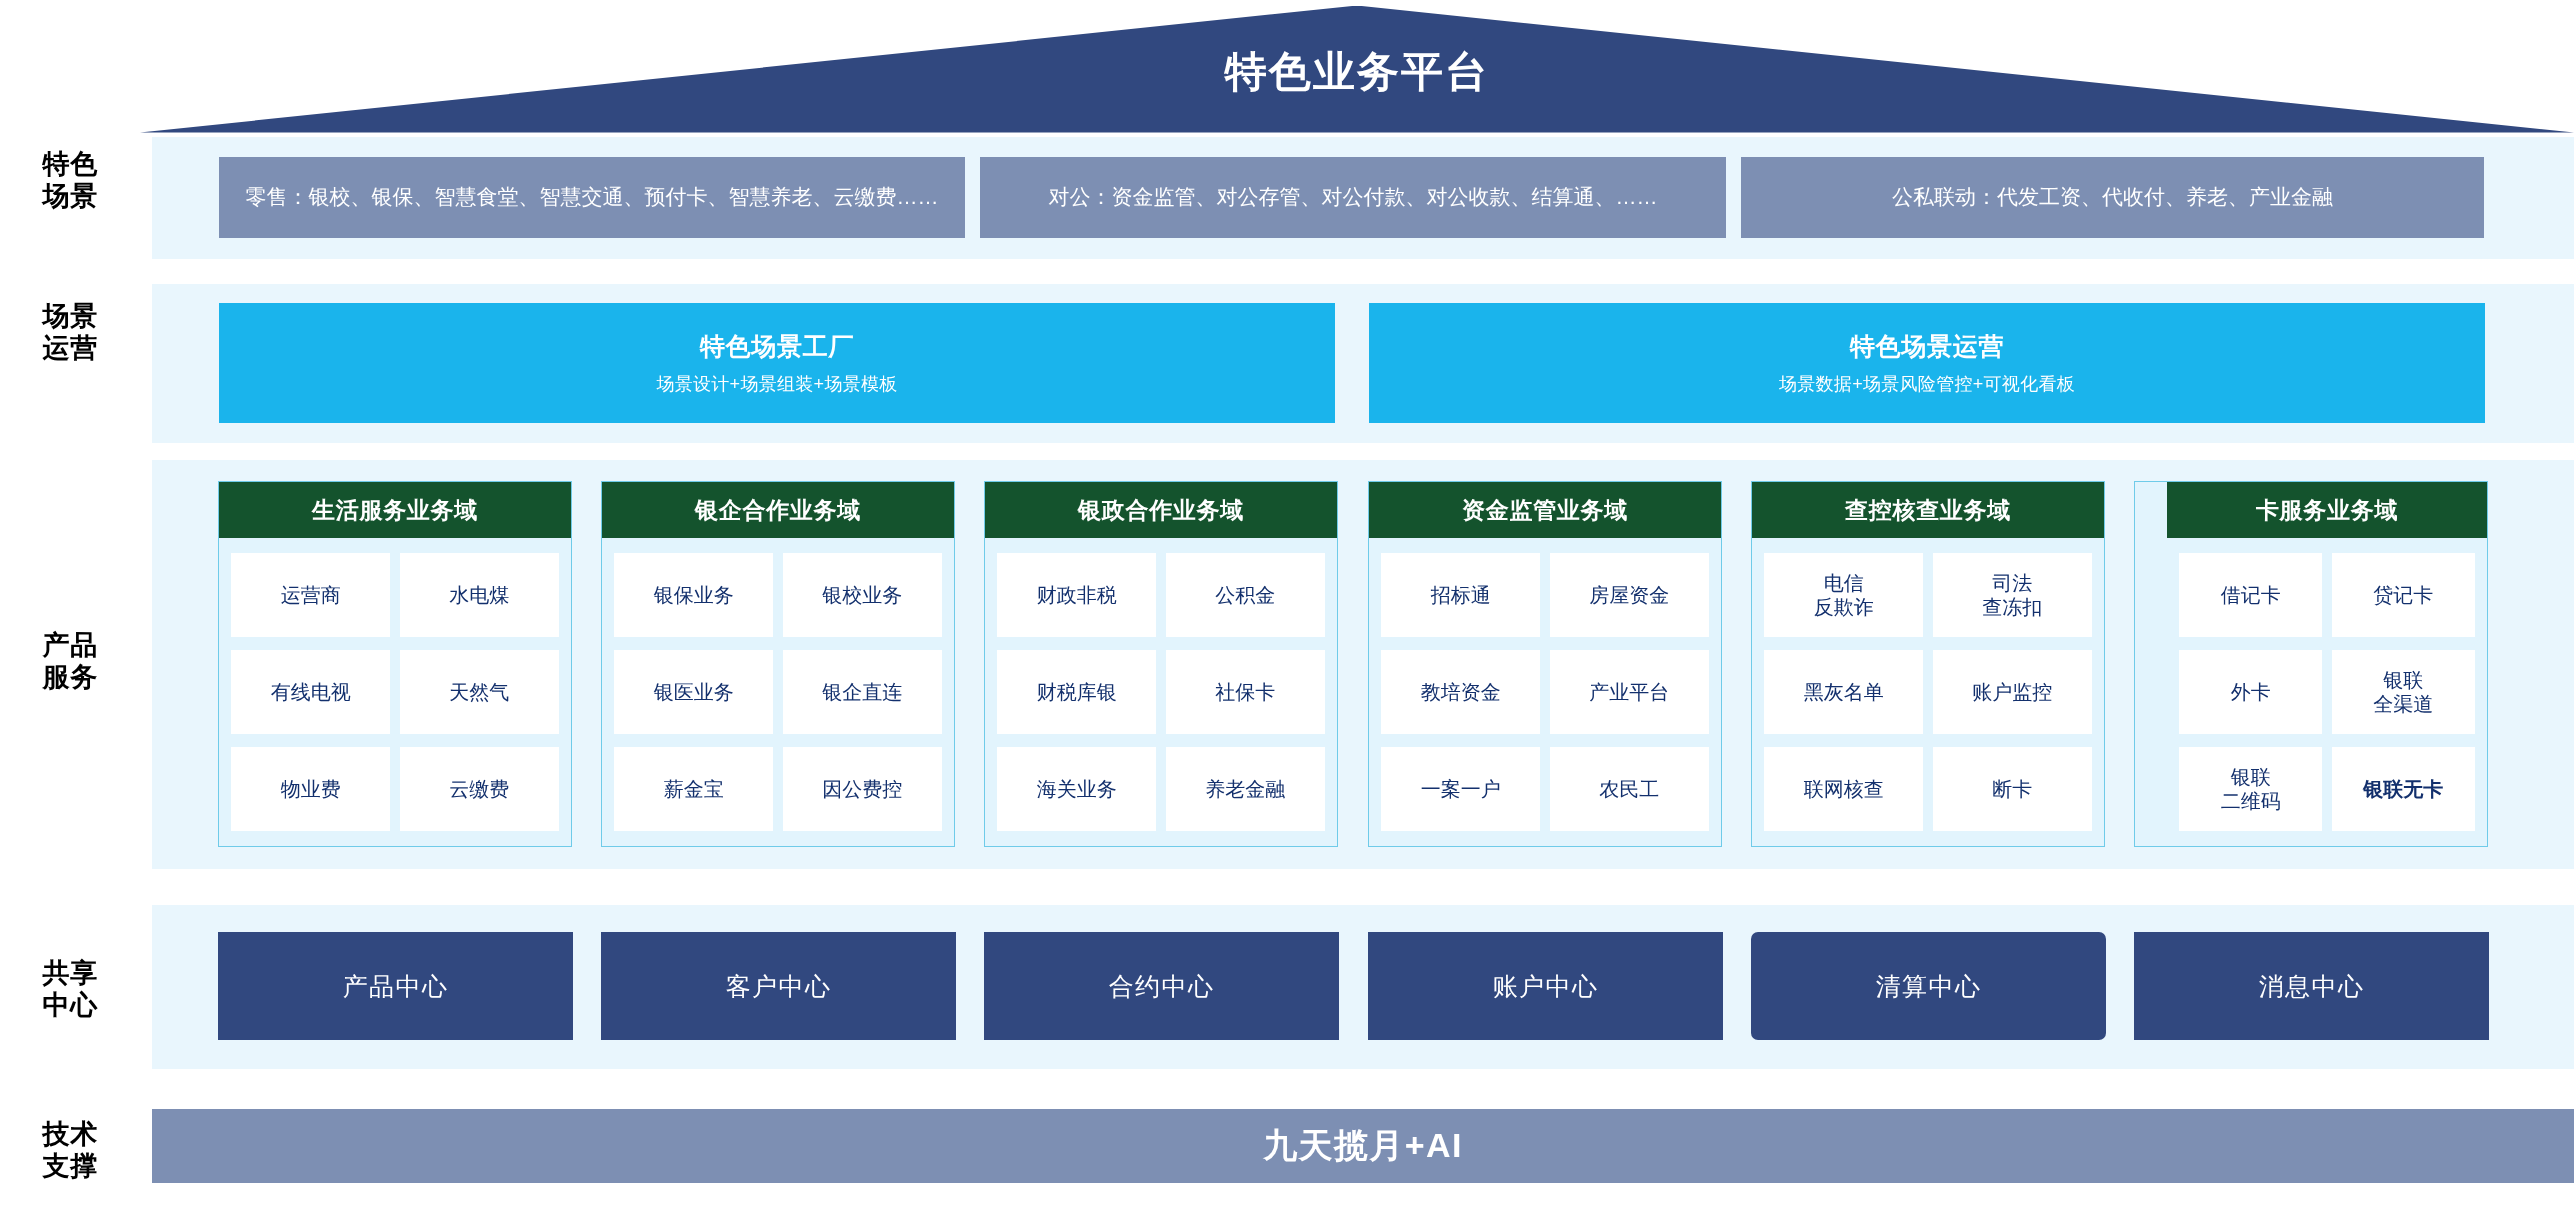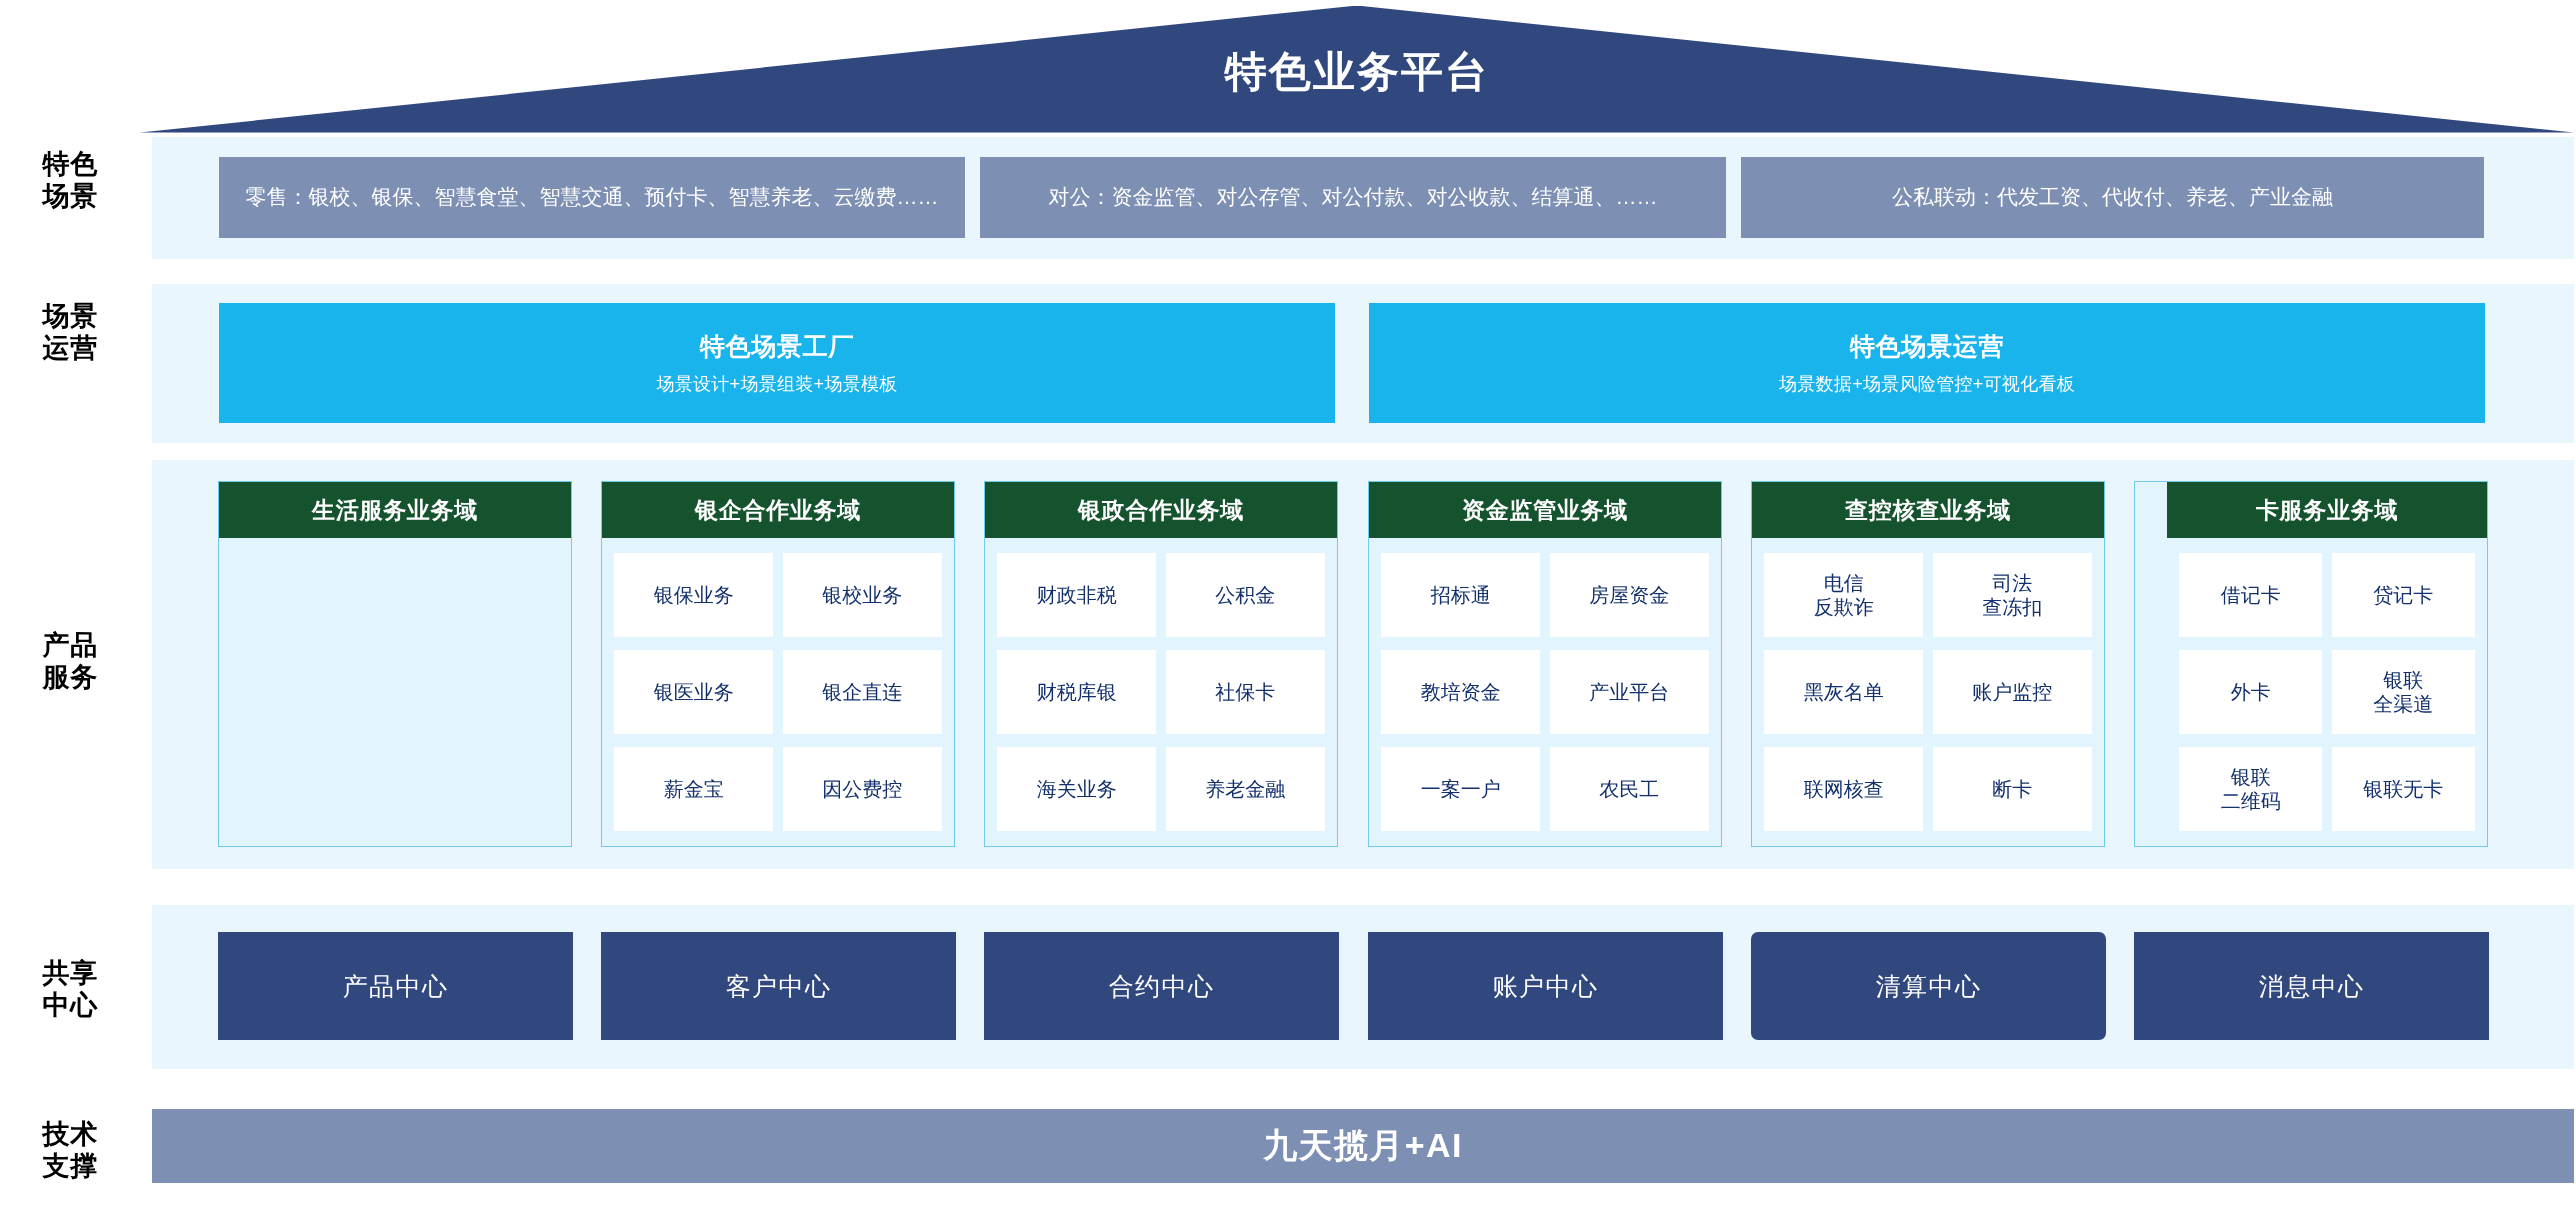--- a/index.html
+++ b/index.html
@@ -118,20 +118,28 @@
   </div>
   <div class="ops" style="left:1369px;top:303px;width:1116px;height:120px;">
     <div class="ops-title">特色场景运营</div>
     <div class="ops-sub">场景数据+场景风险管控+可视化看板</div>
   </div>
 
   <div class="band" style="left:152px;top:460px;width:2422px;height:409px;"></div>
 
   <div class="domain" style="left:218px;">
     <div class="domain-head">生活服务业务域</div>
+    <div class="domain-grid">
+      <div class="cell" style="white-space: pre-line;">运营商</div>
+      <div class="cell" style="white-space: pre-line;">水电煤</div>
+      <div class="cell" style="white-space: pre-line;">有线电视</div>
+      <div class="cell" style="white-space: pre-line;">天然气</div>
+      <div class="cell" style="white-space: pre-line;">物业费</div>
+      <div class="cell" style="white-space: pre-line;">云缴费</div>
+    </div>
   </div>
 
   <div class="domain" style="left:601px;">
     <div class="domain-head">银企合作业务域</div>
     <div class="domain-grid">
       <div class="cell" style="white-space: pre-line;">银保业务</div>
       <div class="cell" style="white-space: pre-line;">银校业务</div>
       <div class="cell" style="white-space: pre-line;">银医业务</div>
       <div class="cell" style="white-space: pre-line;">银企直连</div>
       <div class="cell" style="white-space: pre-line;">薪金宝</div>
@@ -180,21 +188,21 @@
   <div class="domain" style="left:2134px;padding-left:32px;">
     <div class="domain-head">卡服务业务域</div>
     <div class="domain-grid">
       <div class="cell" style="white-space: pre-line;">借记卡</div>
       <div class="cell" style="white-space: pre-line;">贷记卡</div>
       <div class="cell" style="white-space: pre-line;">外卡</div>
       <div class="cell" style="white-space: pre-line;">银联
 全渠道</div>
       <div class="cell" style="white-space: pre-line;">银联
 二维码</div>
-      <div class="cell" style="white-space: pre-line;">银联无卡</div>
+      <div class="cell" style="white-space: pre-line; font-weight: bold;">银联无卡</div>
     </div>
   </div>
 
   <div class="band" style="left:152px;top:905px;width:2422px;height:164px;"></div>
   <div class="ctr" style="left:218px;top:932px;width:355px;height:108px;">产品中心</div>
   <div class="ctr" style="left:601px;top:932px;width:355px;height:108px;">客户中心</div>
   <div class="ctr" style="left:984px;top:932px;width:355px;height:108px;">合约中心</div>
   <div class="ctr" style="left:1368px;top:932px;width:355px;height:108px;">账户中心</div>
   <div class="ctr" style="left:1751px;top:932px;width:355px;height:108px;border-radius:7px;">清算中心</div>
   <div class="ctr" style="left:2134px;top:932px;width:355px;height:108px;">消息中心</div>

